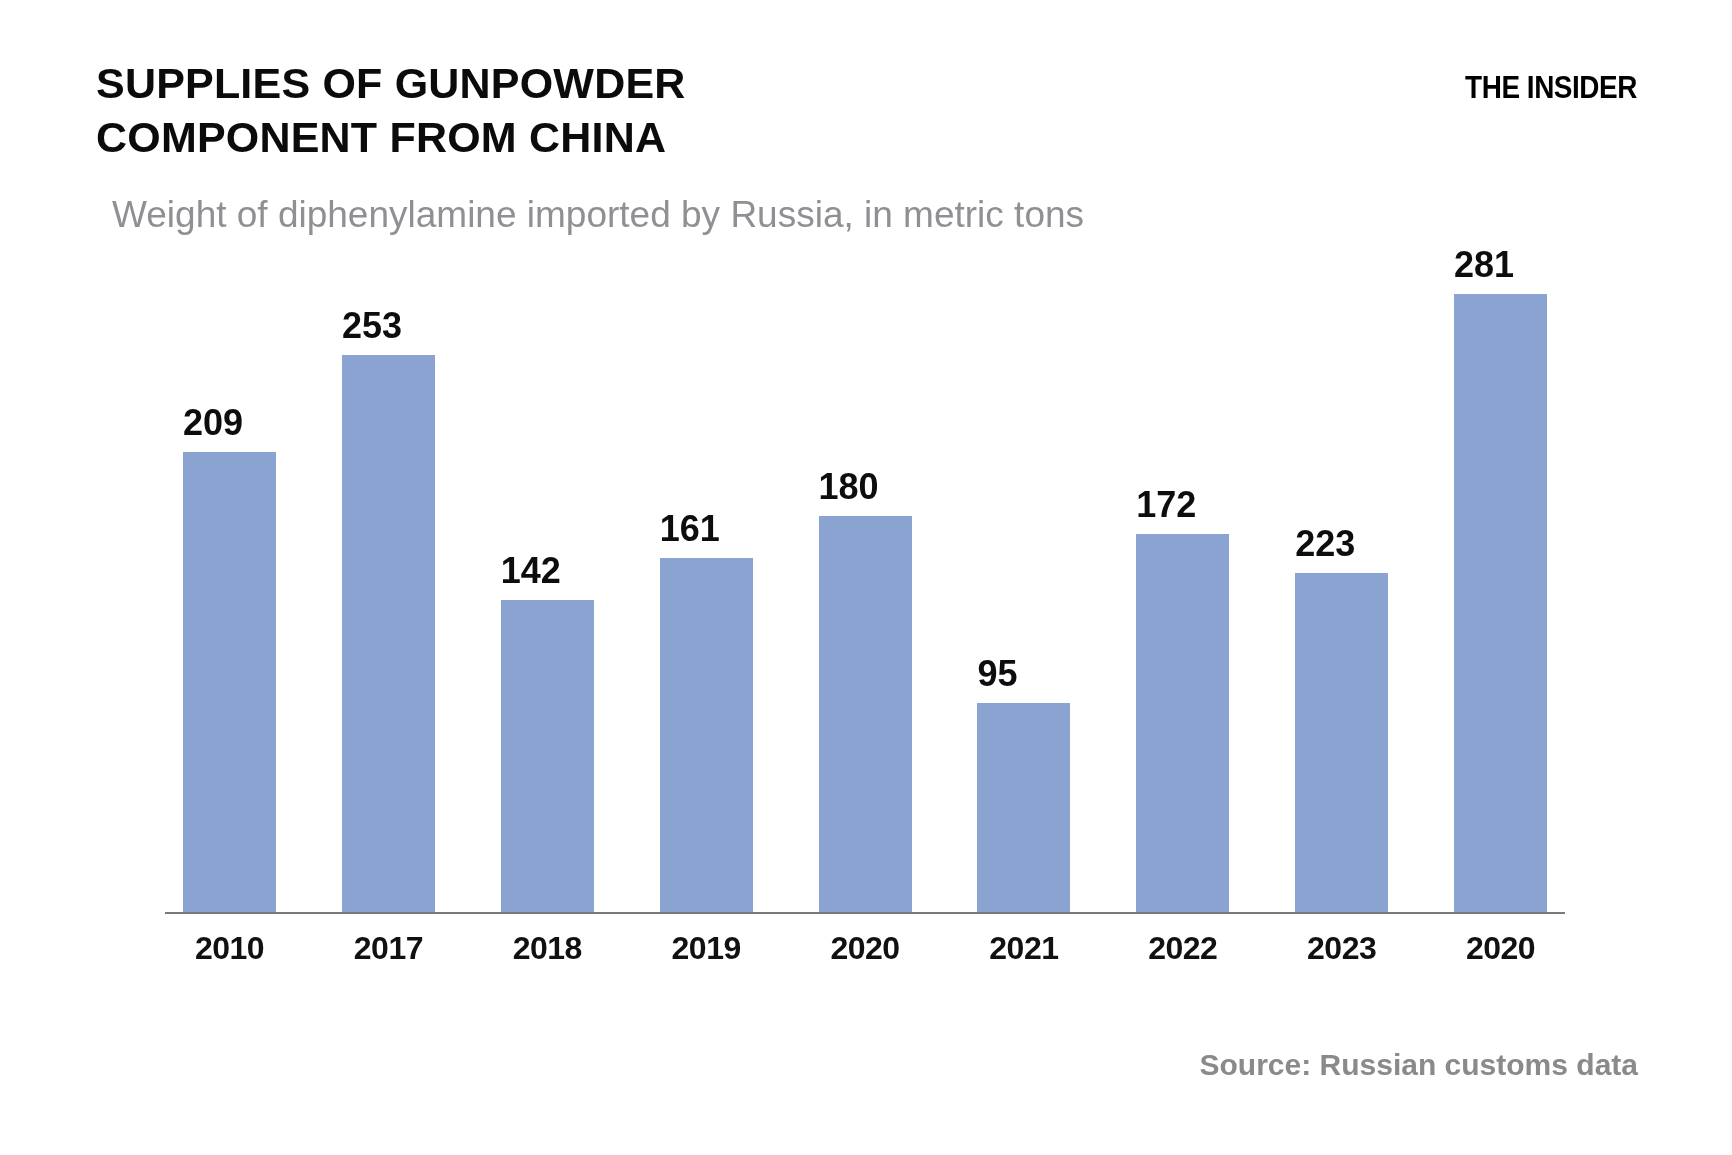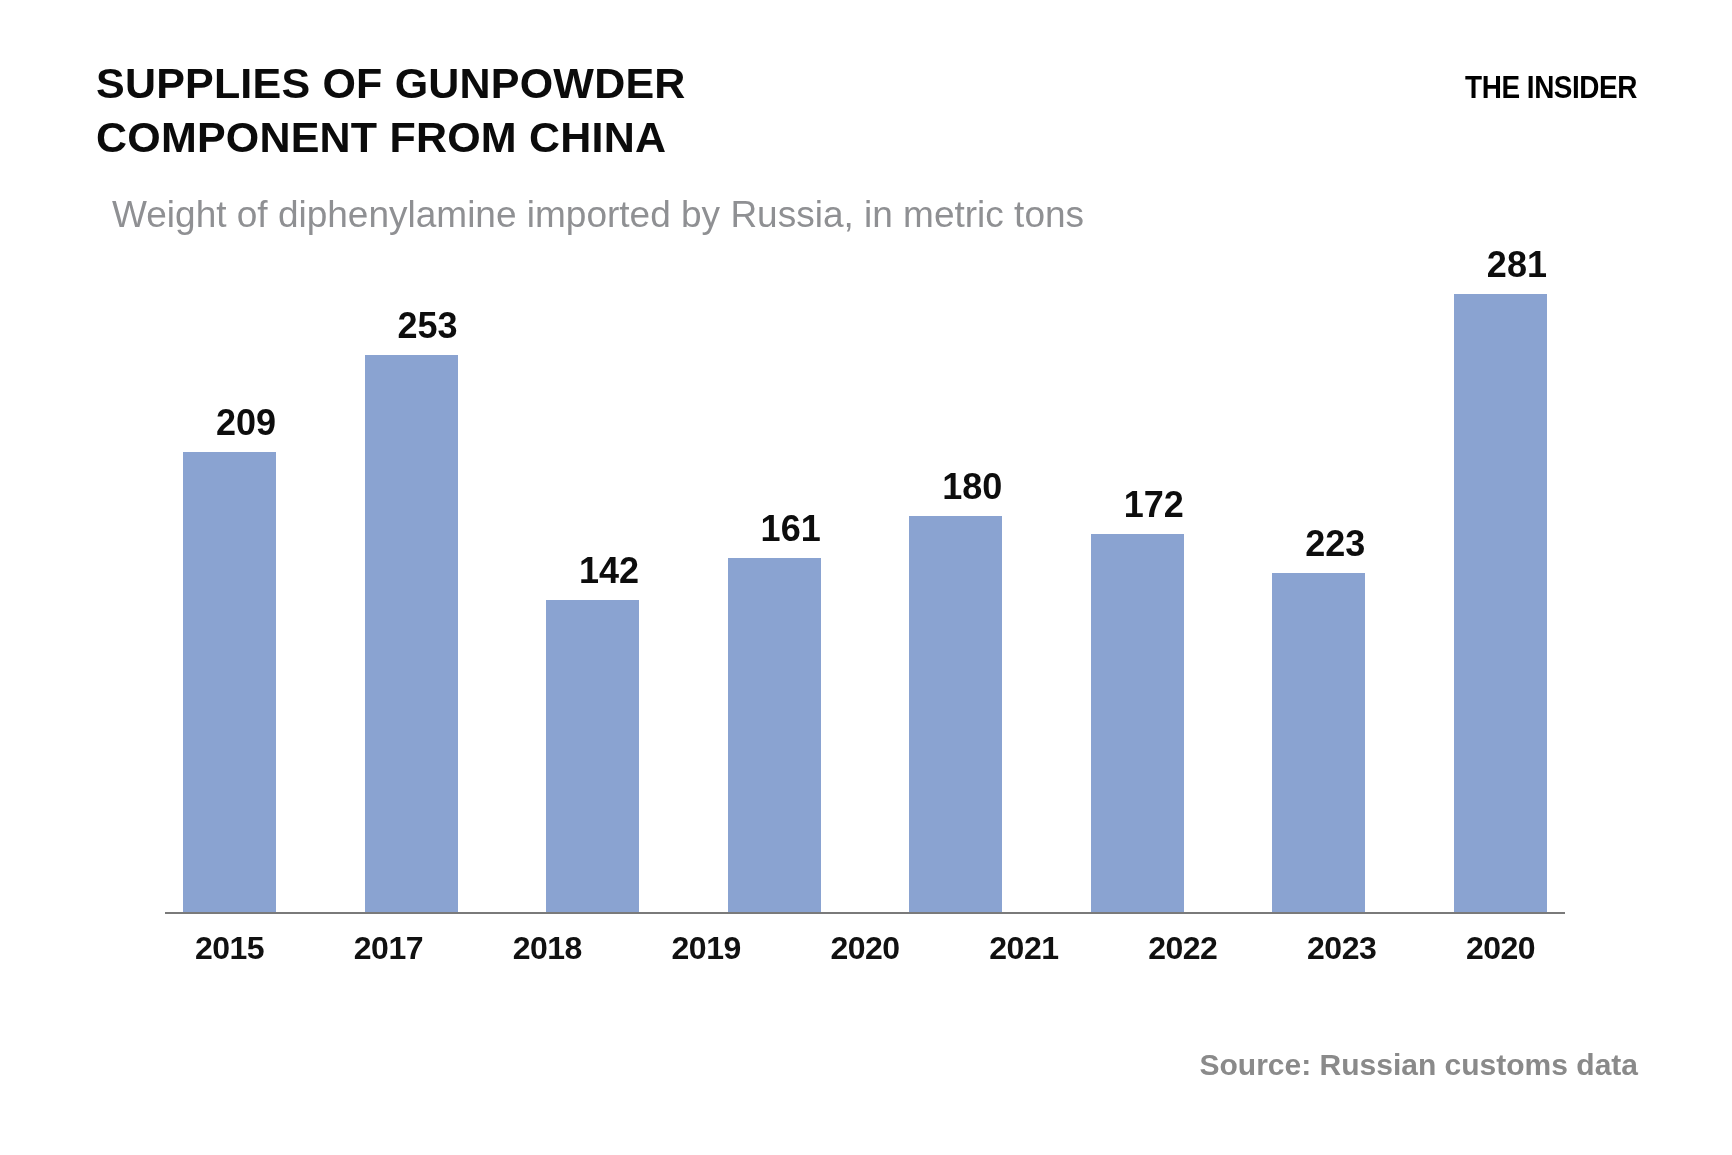--- a/index.html
+++ b/index.html
@@ -52,21 +52,21 @@
     border-bottom: 2px solid #7a7a7a;
     display: flex;
     align-items: flex-end;
     justify-content: space-between;
     padding: 0 18px;
   }
   .col {
     width: 93px;
     display: flex;
     flex-direction: column;
-    align-items: flex-end;
+    align-items: flex-start;
     justify-content: flex-end;
   }
   .bar-value {
     font-size: 36px;
     font-weight: 700;
     line-height: 40px;
     color: #0d0d0d;
     margin-bottom: 9px;
     white-space: nowrap;
   }
@@ -131,34 +131,38 @@
         </div>
         <div class="col">
           <div class="bar-value">161</div>
           <div class="bar" style="height: 354px; background: rgb(138, 163, 209);"></div>
         </div>
         <div class="col">
           <div class="bar-value">180</div>
           <div class="bar" style="height: 396px; background: rgb(138, 163, 209);"></div>
         </div>
         <div class="col">
+          <div class="bar-value">95</div>
+          <div class="bar" style="height: 209px; background: rgb(138, 163, 209);"></div>
+        </div>
+        <div class="col">
           <div class="bar-value">172</div>
           <div class="bar" style="height: 378px; background: rgb(138, 163, 209);"></div>
         </div>
         <div class="col">
           <div class="bar-value">223</div>
           <div class="bar" style="height: 339px; background: rgb(138, 163, 209);"></div>
         </div>
         <div class="col">
           <div class="bar-value">281</div>
           <div class="bar" style="height: 618px; background: rgb(138, 163, 209);"></div>
         </div>
       </div>
     <div class="xaxis" id="xaxis">
-        <div class="xlabel">2015</div>
+        <div class="xlabel">2010</div>
         <div class="xlabel">2017</div>
         <div class="xlabel">2018</div>
         <div class="xlabel">2019</div>
         <div class="xlabel">2020</div>
         <div class="xlabel">2021</div>
         <div class="xlabel">2022</div>
         <div class="xlabel">2023</div>
         <div class="xlabel">2020</div>
       </div>
   </div>

